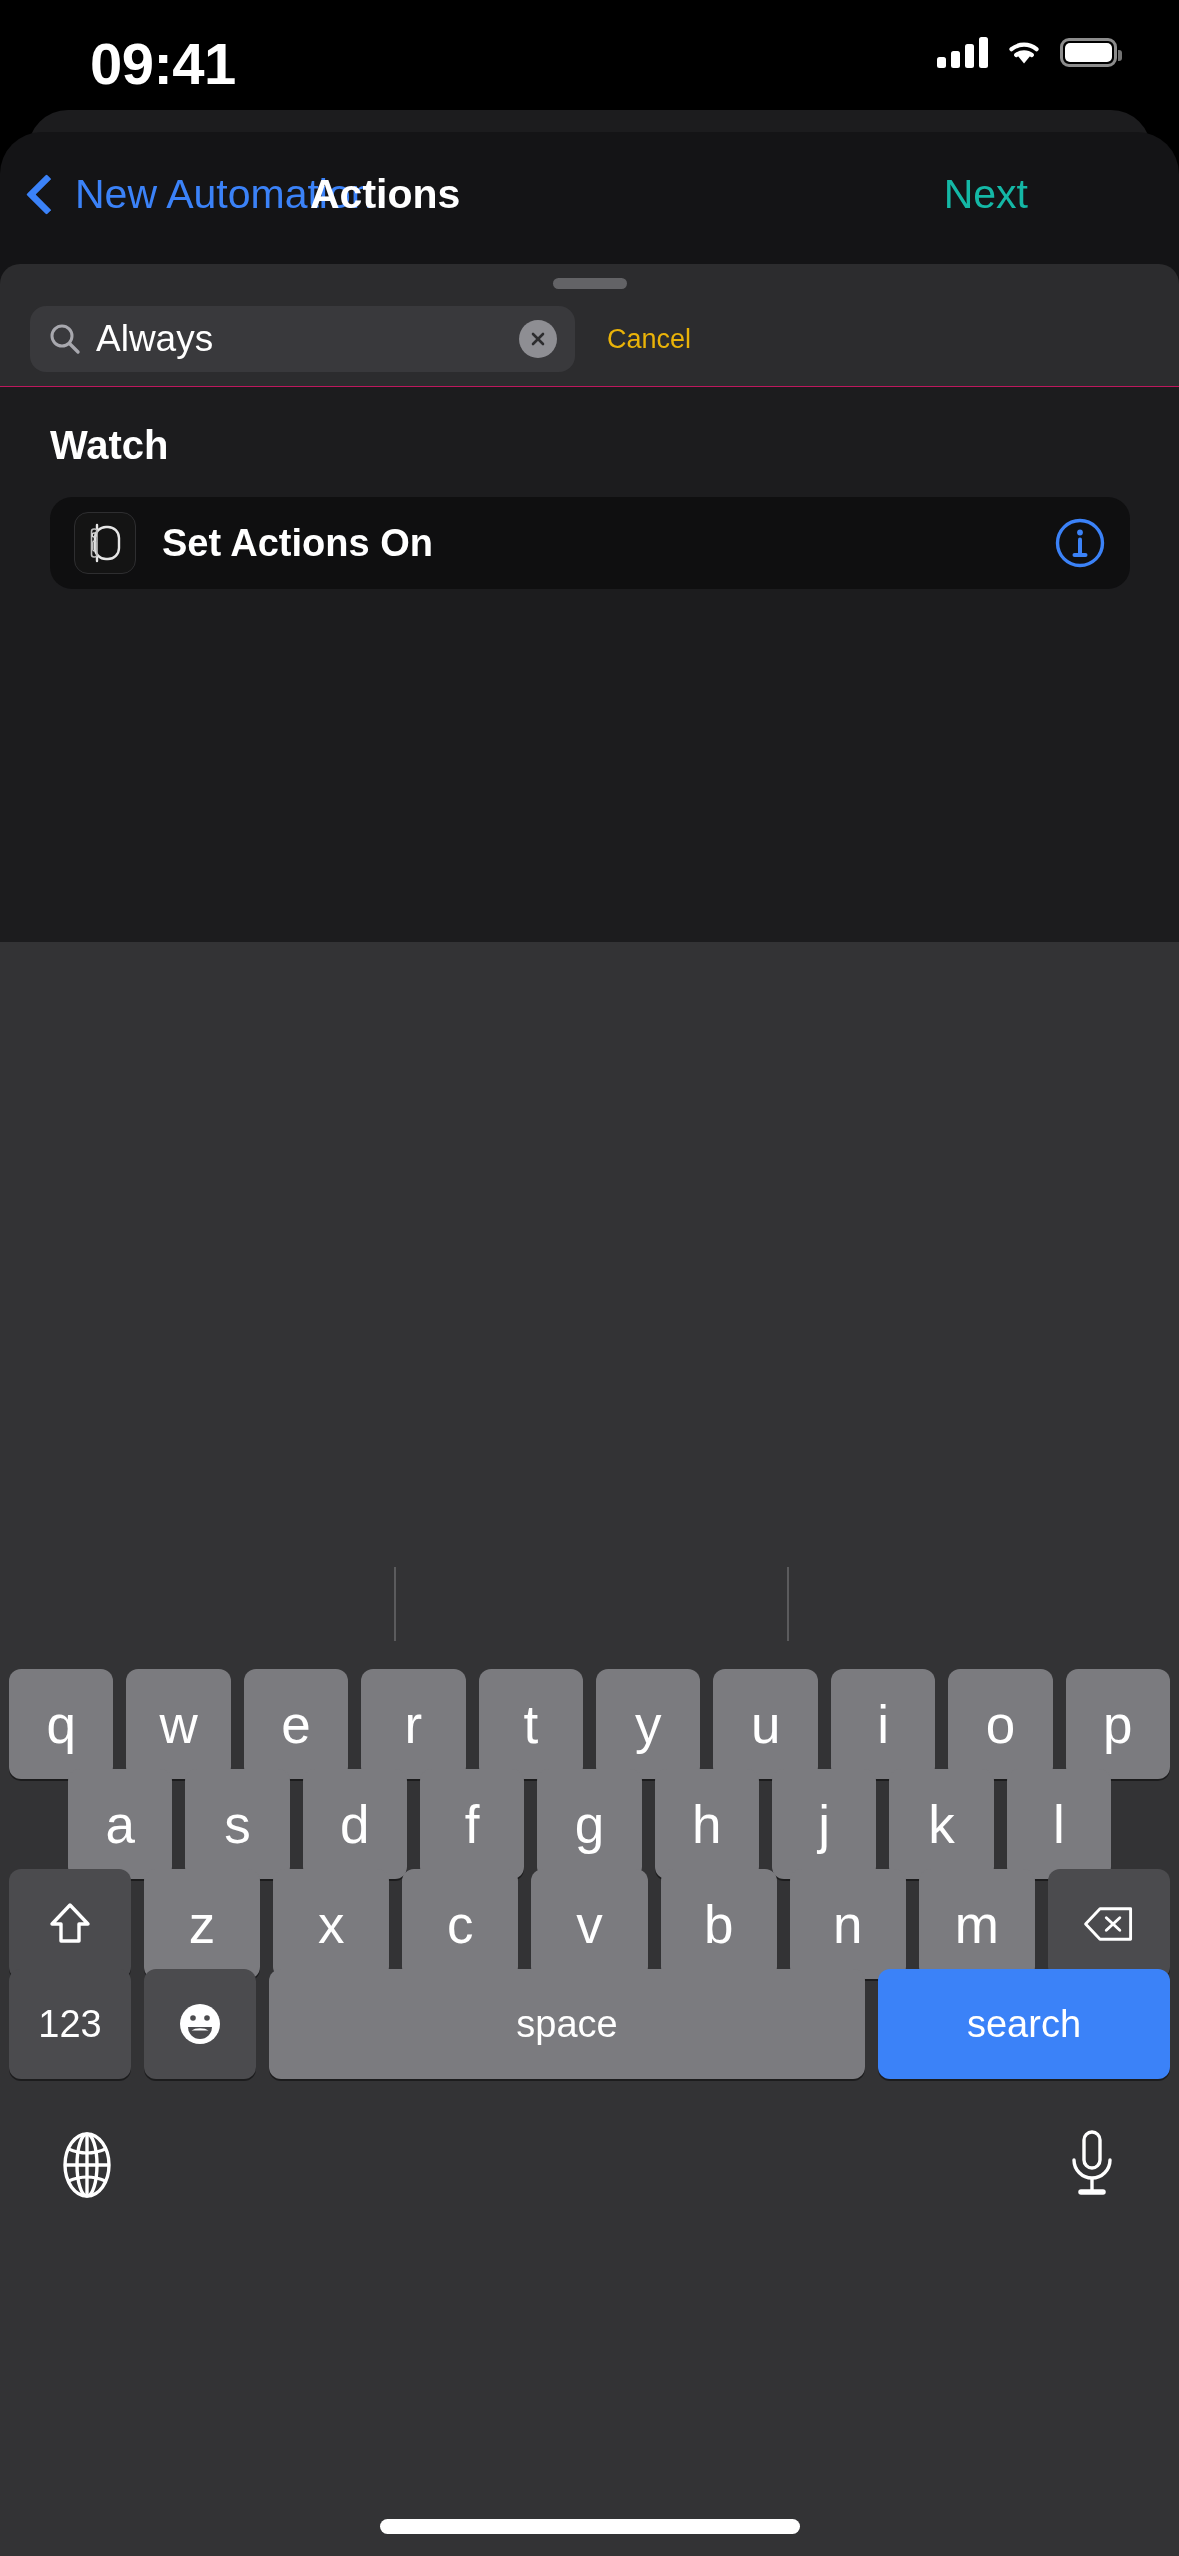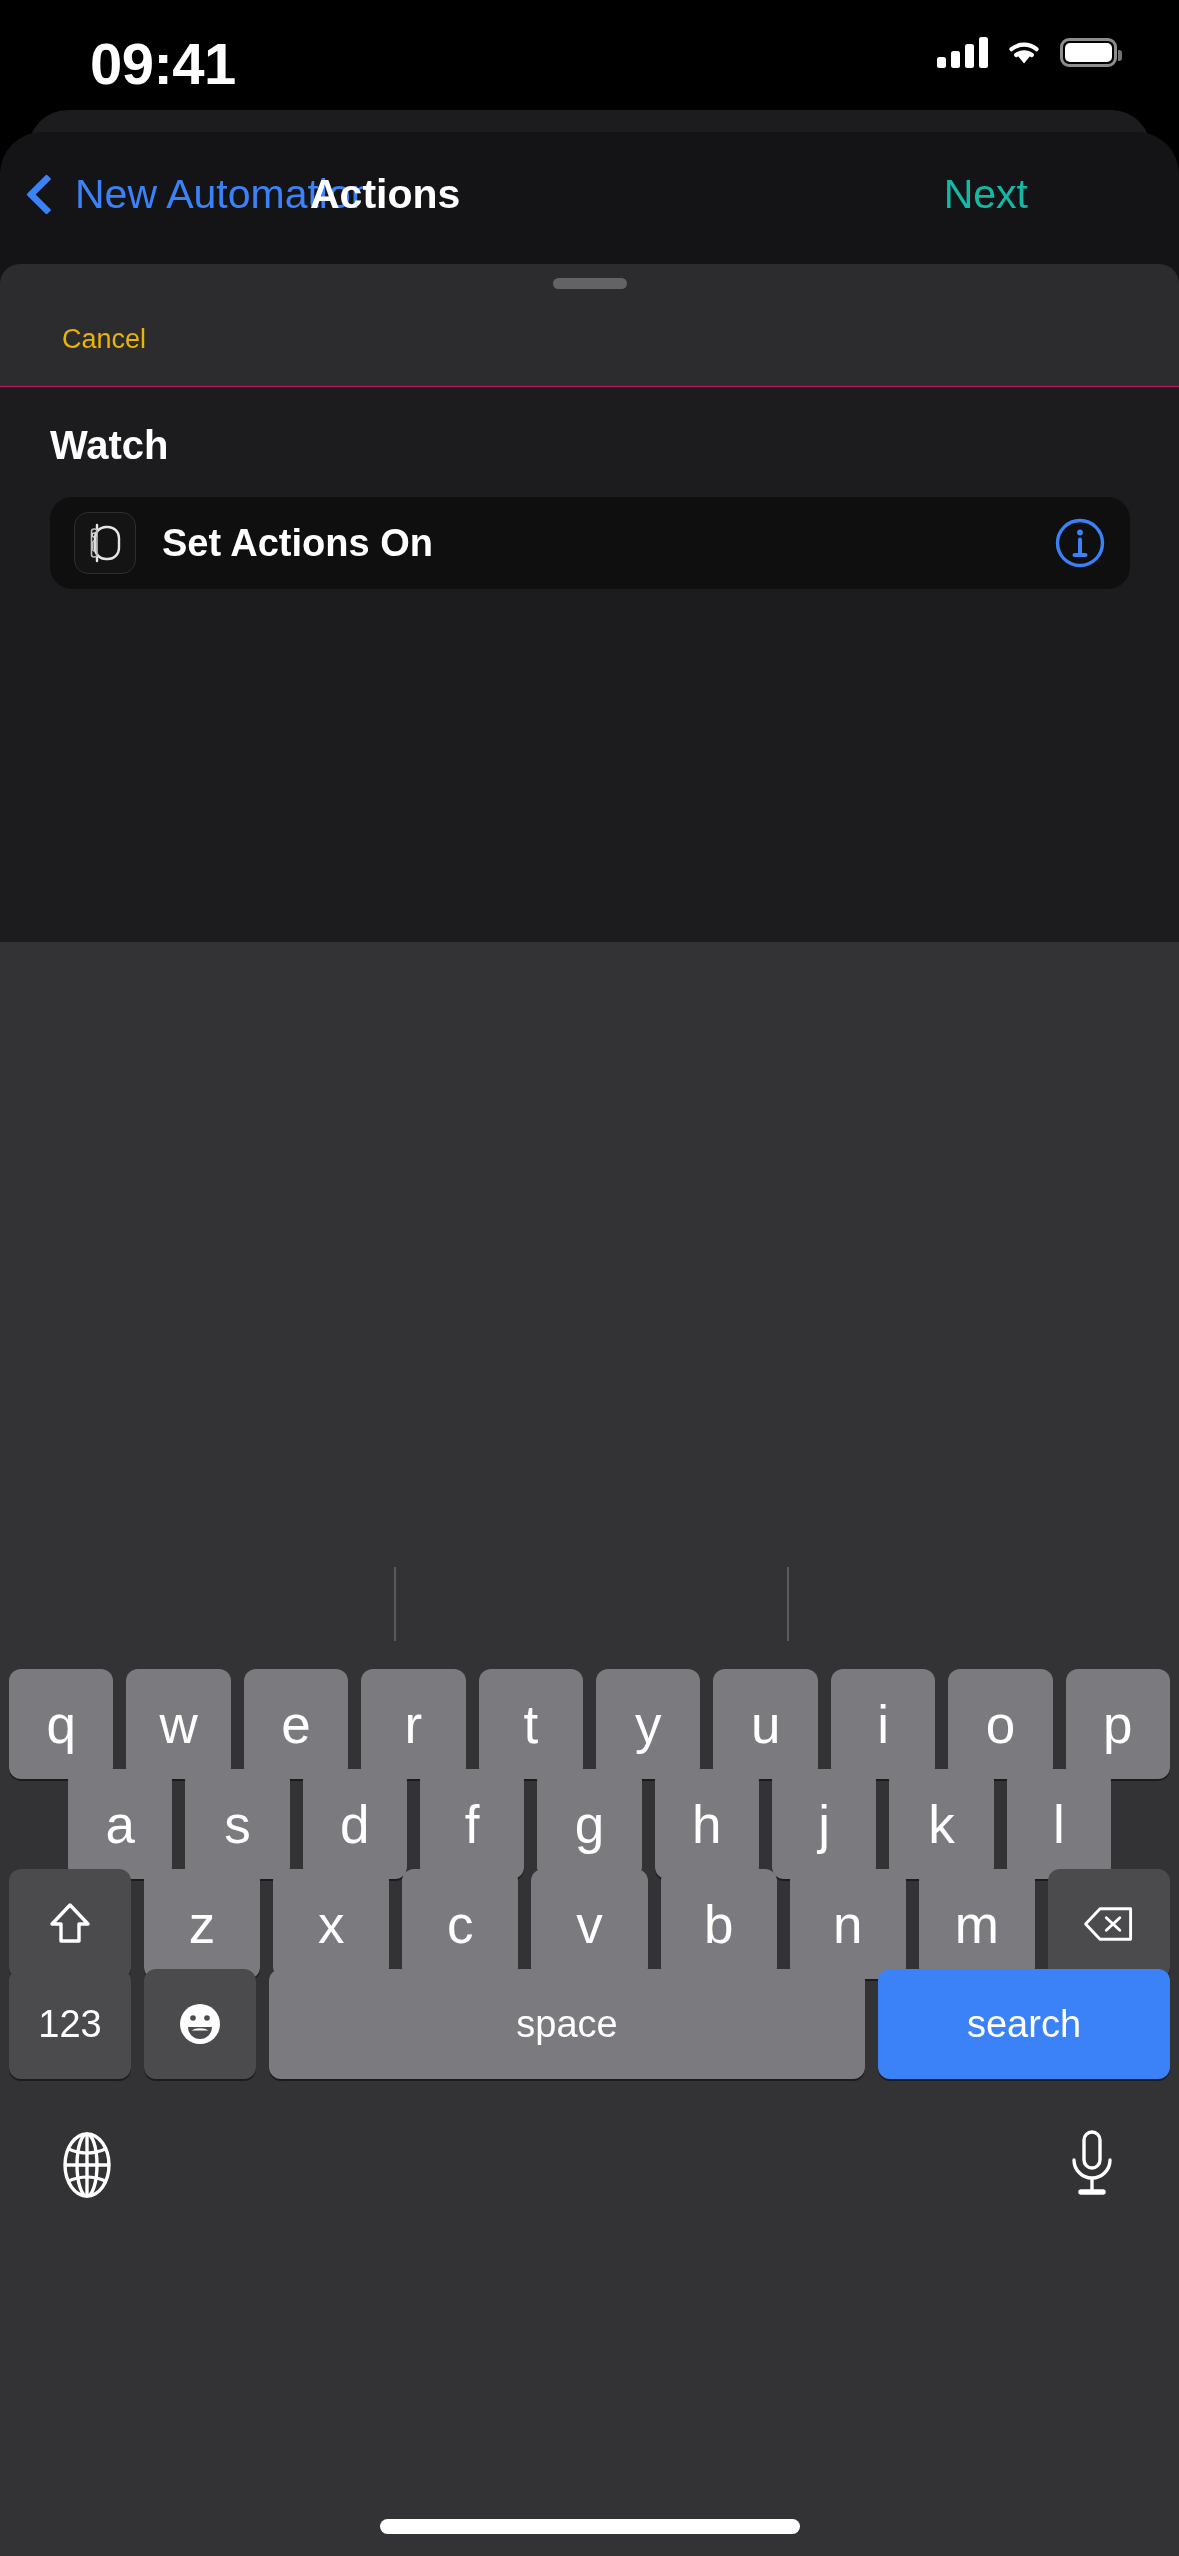--- a/index.html
+++ b/index.html
@@ -435,20 +435,33 @@
       <span class="chevron-left"></span>
       <span>New Automation</span>
     </div>
     <div class="nav-title">Actions</div>
     <div class="nav-next">Next</div>
   </div>
 
   <div class="search-sheet">
     <div class="grabber"></div>
     <div class="search-row">
+      <div class="search-field">
+        <svg class="mag-icon" viewBox="0 0 34 34">
+          <circle cx="14" cy="14" r="10" stroke="#a8a8ae" stroke-width="3" fill="none"></circle>
+          <line x1="21.5" y1="21.5" x2="30" y2="30" stroke="#a8a8ae" stroke-width="3.4" stroke-linecap="round"></line>
+        </svg>
+        <span class="search-value" title="Search">Always</span>
+        <div class="clear-btn">
+          <svg viewBox="0 0 20 20">
+            <line x1="5" y1="5" x2="15" y2="15" stroke="#2c2c2e" stroke-width="2.6" stroke-linecap="round"></line>
+            <line x1="15" y1="5" x2="5" y2="15" stroke="#2c2c2e" stroke-width="2.6" stroke-linecap="round"></line>
+          </svg>
+        </div>
+      </div>
       <div class="cancel-btn">Cancel</div>
     </div>
   </div>
 
   <div class="content">
     <div class="section-header">Watch</div>
     <div class="result-card">
       <div class="app-icon">
         <svg viewBox="0 0 42 46">
           <rect x="11" y="7" width="24" height="32" rx="11" stroke="#e6e6e6" stroke-width="2.4" fill="none"></rect>

